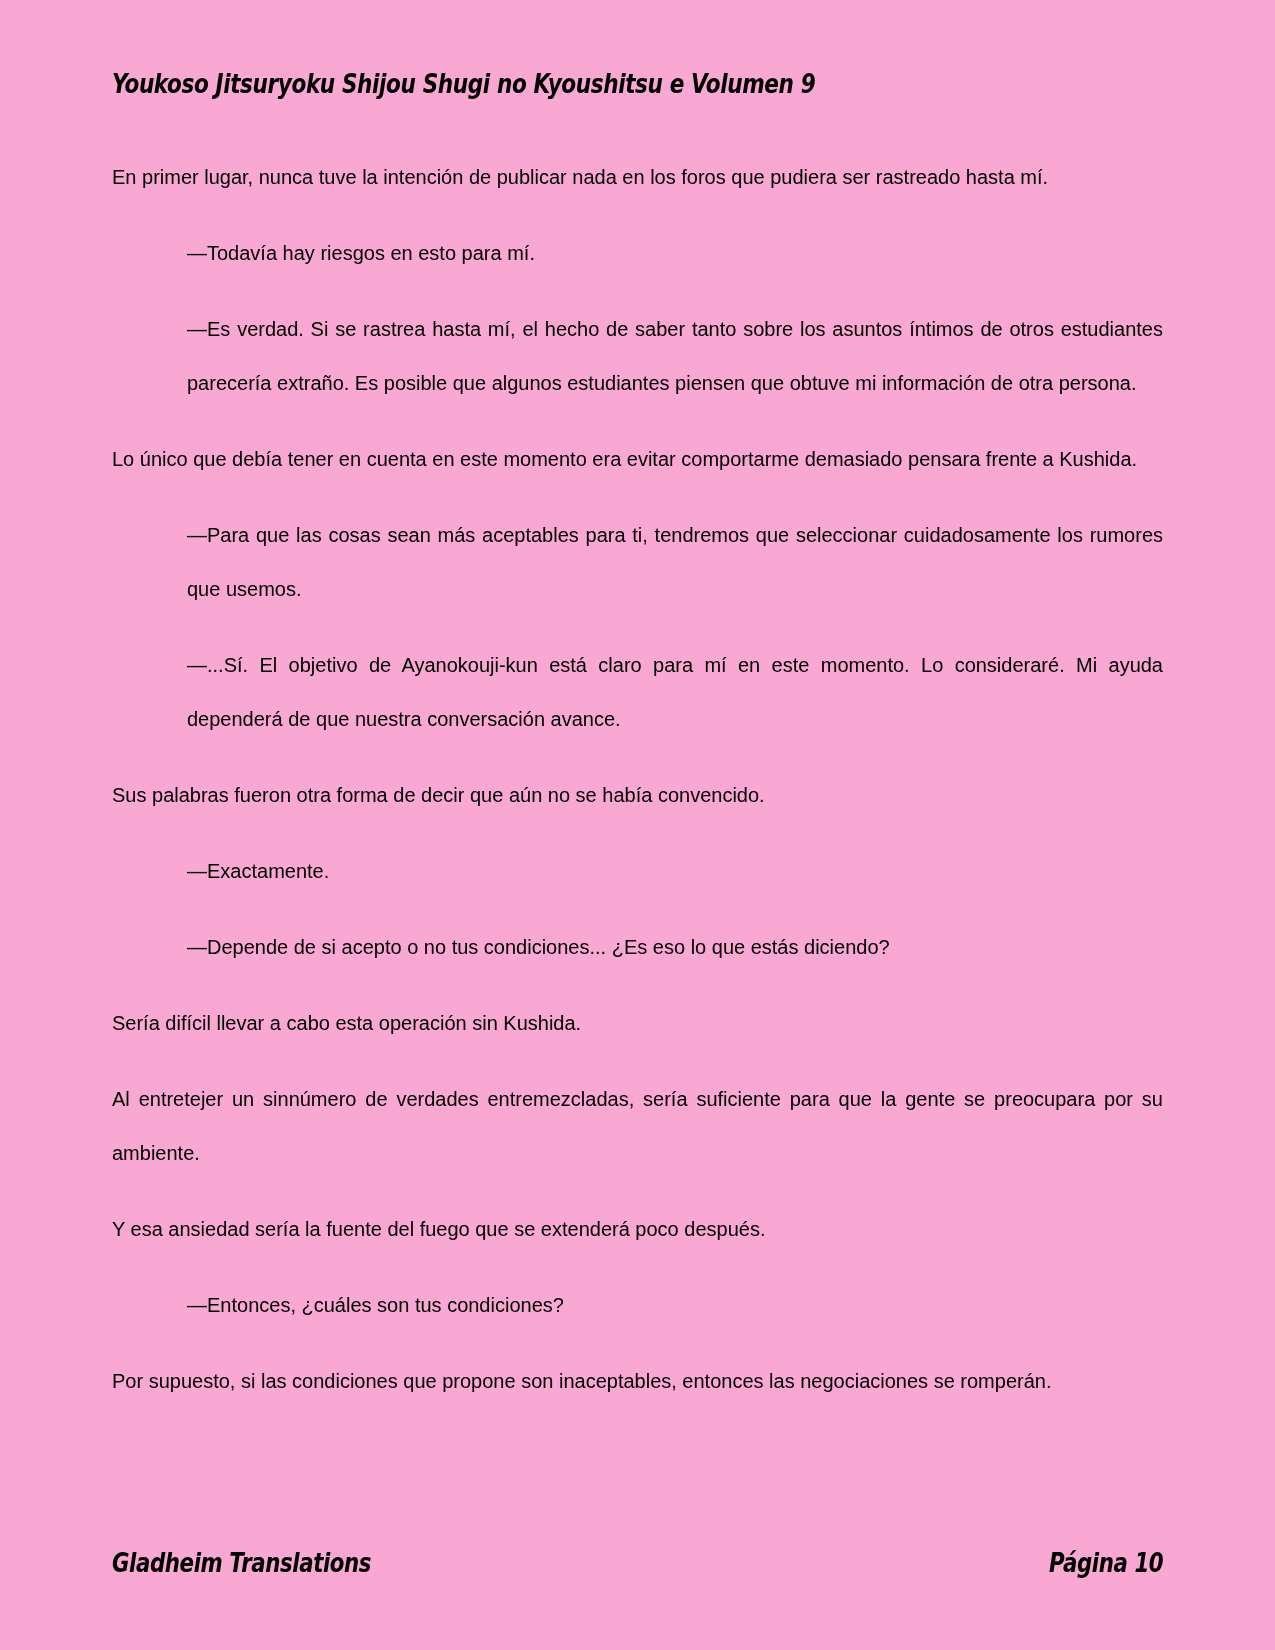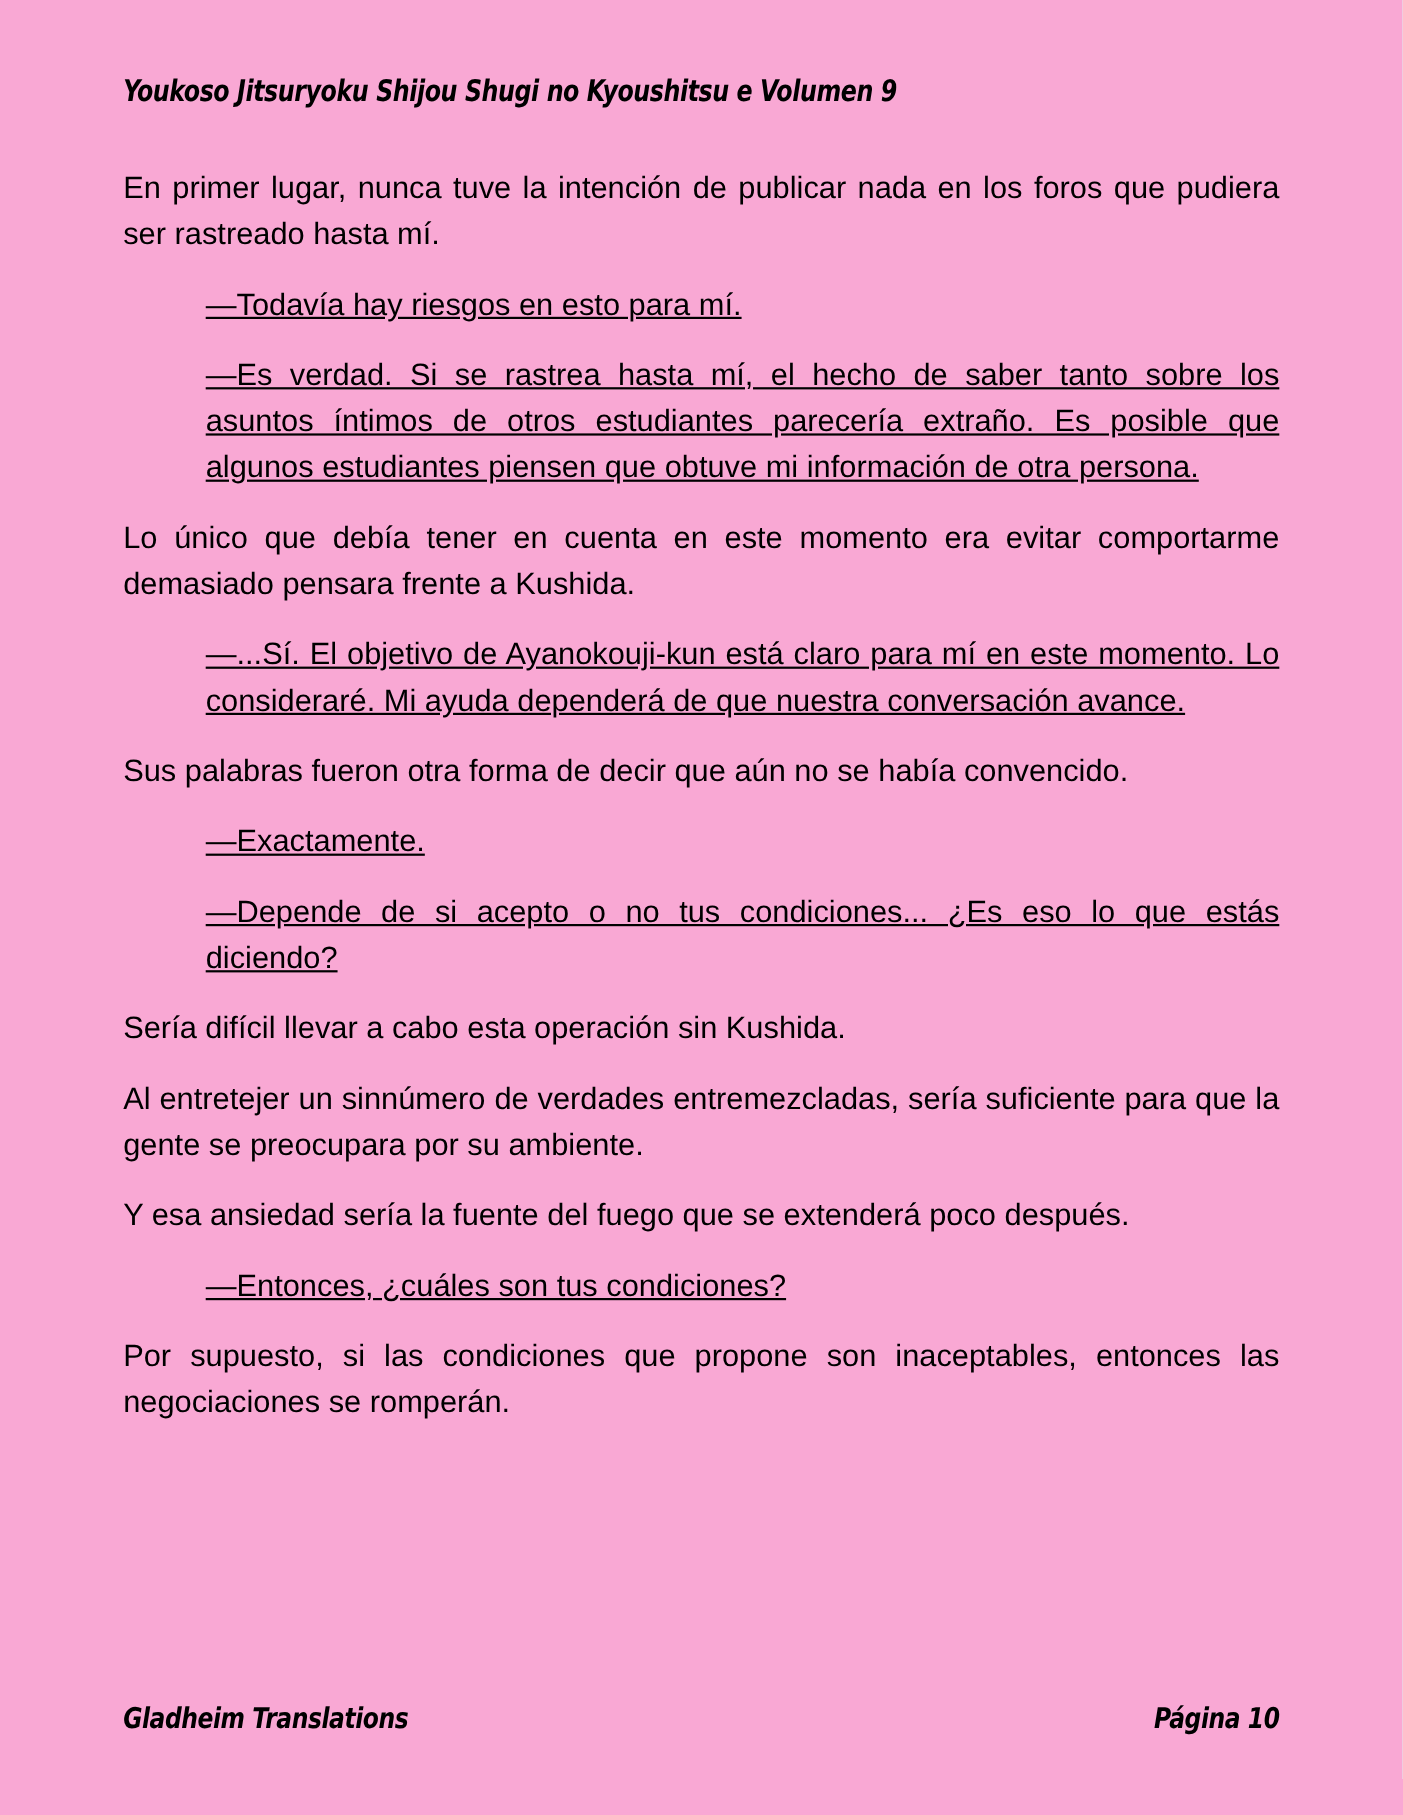--- a/index.html
+++ b/index.html
@@ -37,28 +37,27 @@
     transform-origin: 0 50%;
   }
   .doc-body {
     position: absolute;
     left: 112px;
     top: 150px;
     width: 1051px;
   }
   .para {
     margin: 0 0 22px 0;
-    font-size: 28px;
-    line-height: 42px;
+    font-size: 20px;
+    line-height: 54px;
     text-align: justify;
     text-justify: inter-word;
   }
   .para.dialogue {
     padding-left: 75px;
-    text-decoration: underline;
   }
   .page-footer {
     position: absolute;
     left: 112px;
     right: 112px;
     top: 1548px;
     display: flex;
     justify-content: space-between;
     align-items: flex-end;
   }
@@ -80,20 +79,21 @@
 
   <div class="page-header">
     <span class="deco-text">Youkoso Jitsuryoku Shijou Shugi no Kyoushitsu e Volumen 9</span>
   </div>
 
   <div class="doc-body">
       <p class="para normal">En primer lugar, nunca tuve la intención de publicar nada en los foros que pudiera ser rastreado hasta mí.</p>
       <p class="para dialogue">—Todavía hay riesgos en esto para mí.</p>
       <p class="para dialogue">—Es verdad. Si se rastrea hasta mí, el hecho de saber tanto sobre los asuntos íntimos de otros estudiantes parecería extraño. Es posible que algunos estudiantes piensen que obtuve mi información de otra persona.</p>
       <p class="para normal">Lo único que debía tener en cuenta en este momento era evitar comportarme demasiado pensara frente a Kushida.</p>
+      <p class="para dialogue">—Para que las cosas sean más aceptables para ti, tendremos que seleccionar cuidadosamente los rumores que usemos.</p>
       <p class="para dialogue">—...Sí. El objetivo de Ayanokouji-kun está claro para mí en este momento. Lo consideraré. Mi ayuda dependerá de que nuestra conversación avance.</p>
       <p class="para normal">Sus palabras fueron otra forma de decir que aún no se había convencido.</p>
       <p class="para dialogue">—Exactamente.</p>
       <p class="para dialogue">—Depende de si acepto o no tus condiciones... ¿Es eso lo que estás diciendo?</p>
       <p class="para normal">Sería difícil llevar a cabo esta operación sin Kushida.</p>
       <p class="para normal">Al entretejer un sinnúmero de verdades entremezcladas, sería suficiente para que la gente se preocupara por su ambiente.</p>
       <p class="para normal">Y esa ansiedad sería la fuente del fuego que se extenderá poco después.</p>
       <p class="para dialogue">—Entonces, ¿cuáles son tus condiciones?</p>
       <p class="para normal">Por supuesto, si las condiciones que propone son inaceptables, entonces las negociaciones se romperán.</p>
     </div>

